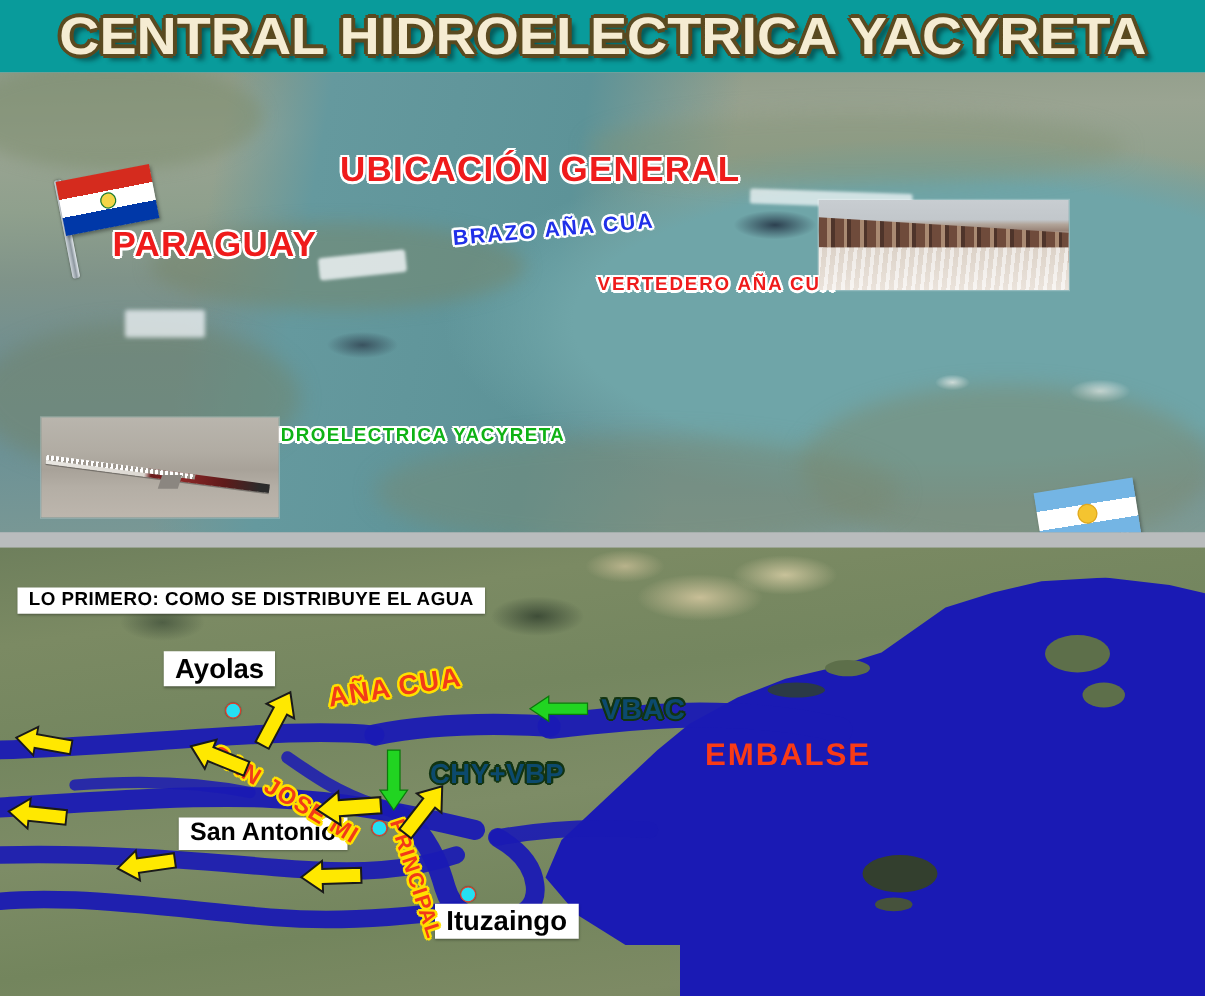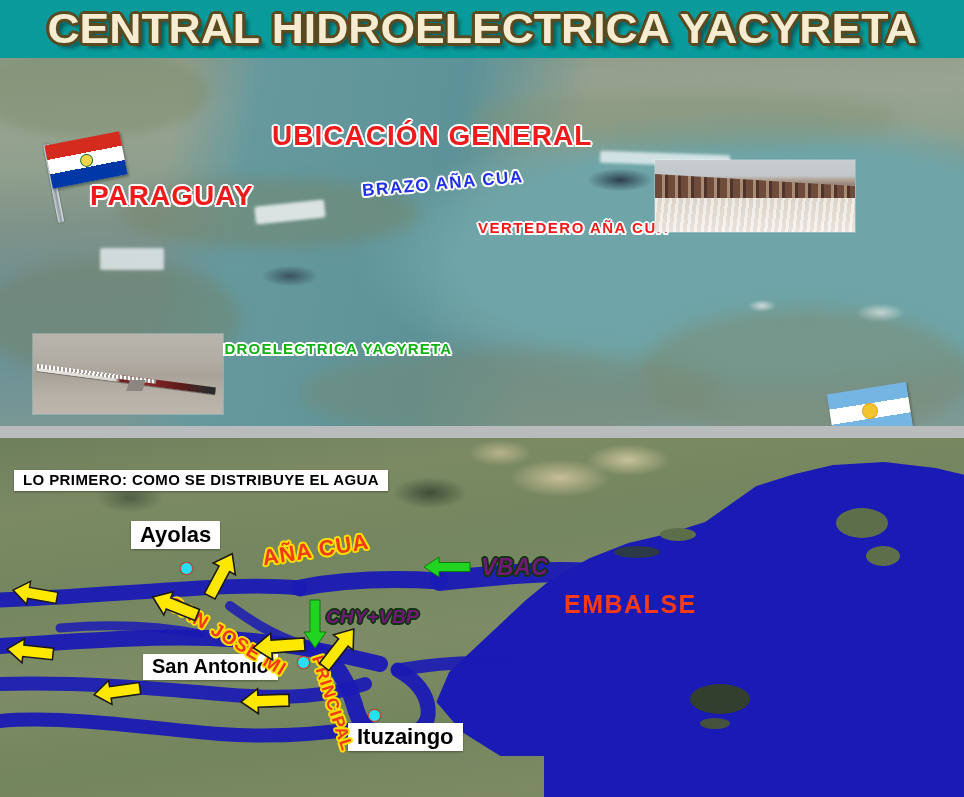--- a/index.html
+++ b/index.html
@@ -161,24 +161,23 @@
     color:#0fb215;
     text-shadow:-1.5px -1.5px 0 #fff,1.5px -1.5px 0 #fff,-1.5px 1.5px 0 #fff,1.5px 1.5px 0 #fff,
                 -2px 0 0 #fff,2px 0 0 #fff,0 -2px 0 #fff,0 2px 0 #fff;
   }
   .outline-yellow-red{
     color:#f23a18;
     text-shadow:-1.4px -1.4px 0 #ffe000,1.4px -1.4px 0 #ffe000,-1.4px 1.4px 0 #ffe000,1.4px 1.4px 0 #ffe000,
                 -2px 0 0 #ffe000,2px 0 0 #ffe000,0 -2px 0 #ffe000,0 2px 0 #ffe000;
   }
   .outline-black-green{
-    color:#701a75;
+    color:#0c4a6e;
     text-shadow:-1.2px -1.2px 0 #123412,1.2px -1.2px 0 #123412,-1.2px 1.2px 0 #123412,1.2px 1.2px 0 #123412,
                 -1.8px 0 0 #123412,1.8px 0 0 #123412,0 -1.8px 0 #123412,0 1.8px 0 #123412;
-    font-style:italic;
   }
   .plain-red{ color:#fa3b16; }
 
   .whitebox{
     background:#ffffff; color:#000; font-weight:bold;
     padding:2px 9px 3px 9px; line-height:1.05;
     box-shadow:0 1px 2px rgba(0,0,0,.35);
   }
 
   
@@ -321,21 +320,21 @@
         <path d="M 0 13 L 15 3 L 15 8.5 L 46 8.5 L 46 17.5 L 15 17.5 L 15 23 Z" fill="#21d421" stroke="#0a7a0a" stroke-width="1"></path>
       </svg>
     </div>
     <div class="lbl outline-black-green" style="left:481px;top:116px;font-size:23px;letter-spacing:.6px;">VBAC</div>
 
     <div class="arrow" style="left:302px;top:162px;">
       <svg width="26" height="48" viewBox="0 0 26 48">
         <path d="M 13 48 L 2 32 L 8 32 L 8 0 L 18 0 L 18 32 L 24 32 Z" fill="#21d421" stroke="#0a7a0a" stroke-width="1"></path>
       </svg>
     </div>
-    <div class="lbl outline-black-green" style="left:326px;top:168px;font-size:19px;letter-spacing:.4px;">CHY+VBP</div>
+    <div class="lbl outline-black-green" style="left:344px;top:168px;font-size:22px;letter-spacing:.4px;">CHY+VBP</div>
 
     <div class="arrow" style="left:197px;top:123px;transform:rotate(118deg);">
       <svg width="48" height="28" viewBox="0 0 48 28">
         <path d="M 0 14 L 17 1.5 L 17 8 L 48 8 L 48 20 L 17 20 L 17 26.5 Z" fill="#ffe800" stroke="#1a1a1a" stroke-width="1.6"></path>
       </svg>
     </div>
     <div class="arrow" style="left:150px;top:154px;transform:rotate(22deg);">
       <svg width="50" height="28" viewBox="0 0 48 28">
         <path d="M 0 14 L 17 1.5 L 17 8 L 48 8 L 48 20 L 17 20 L 17 26.5 Z" fill="#ffe800" stroke="#1a1a1a" stroke-width="1.6"></path>
       </svg>

